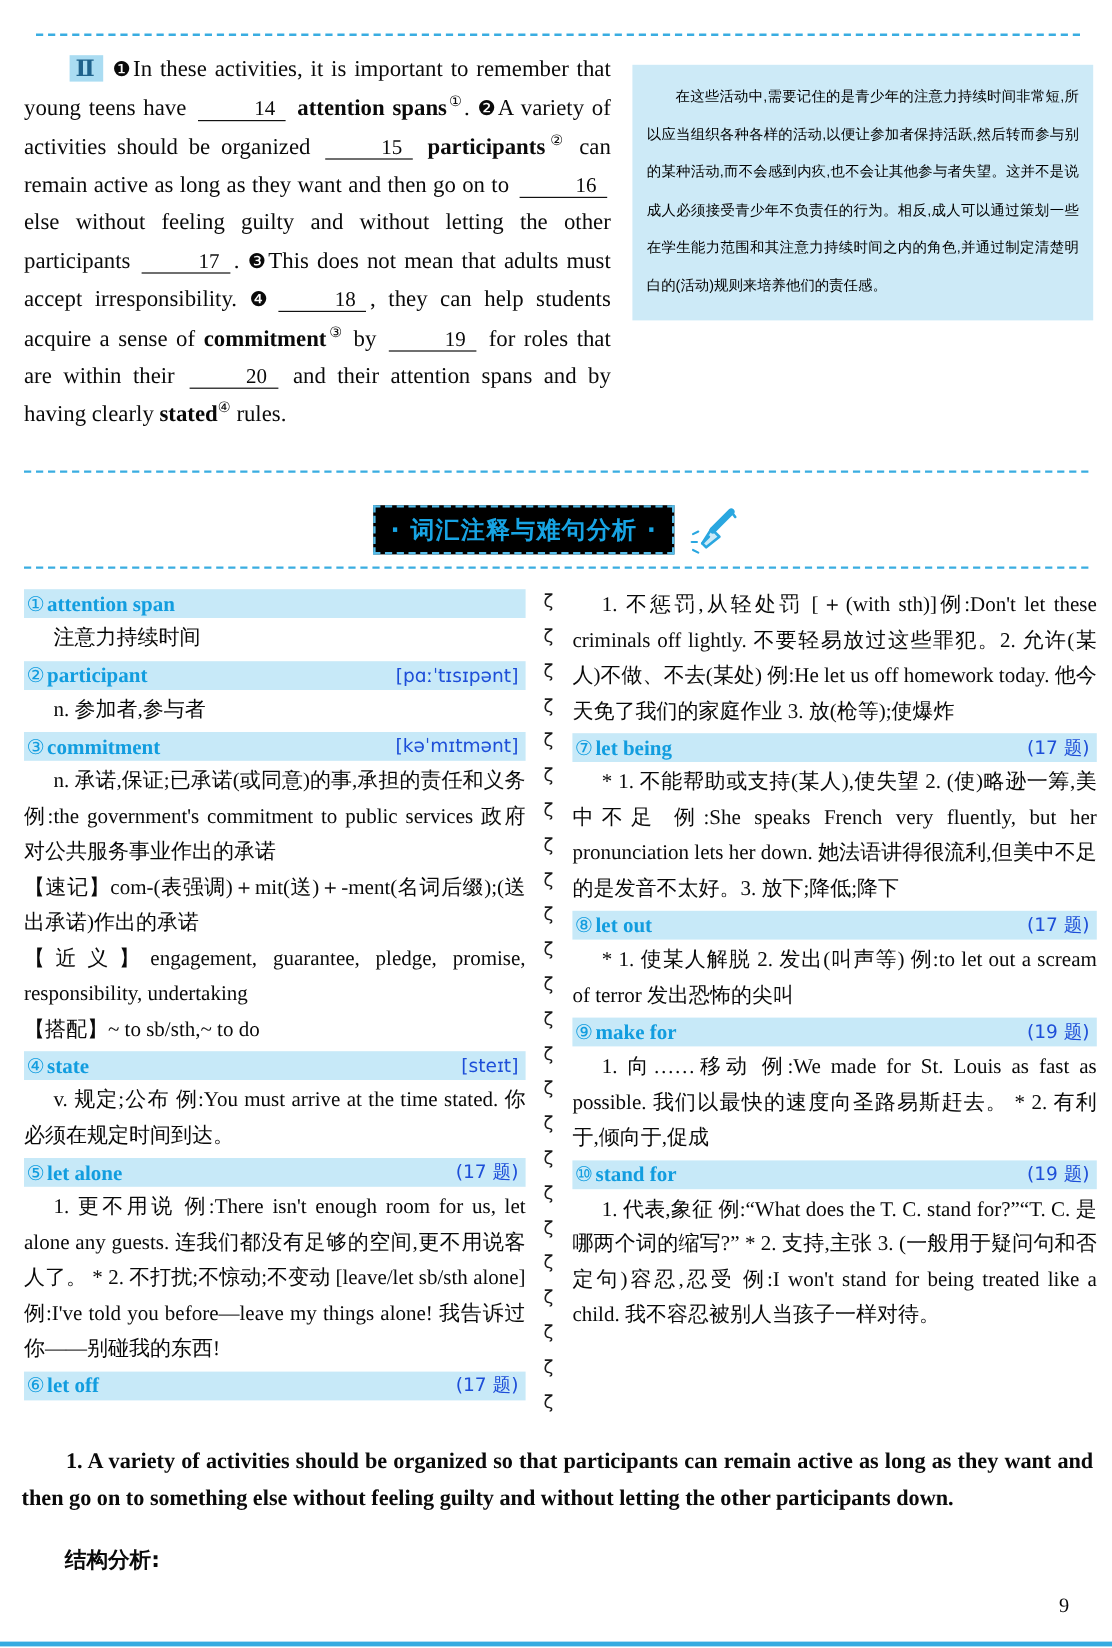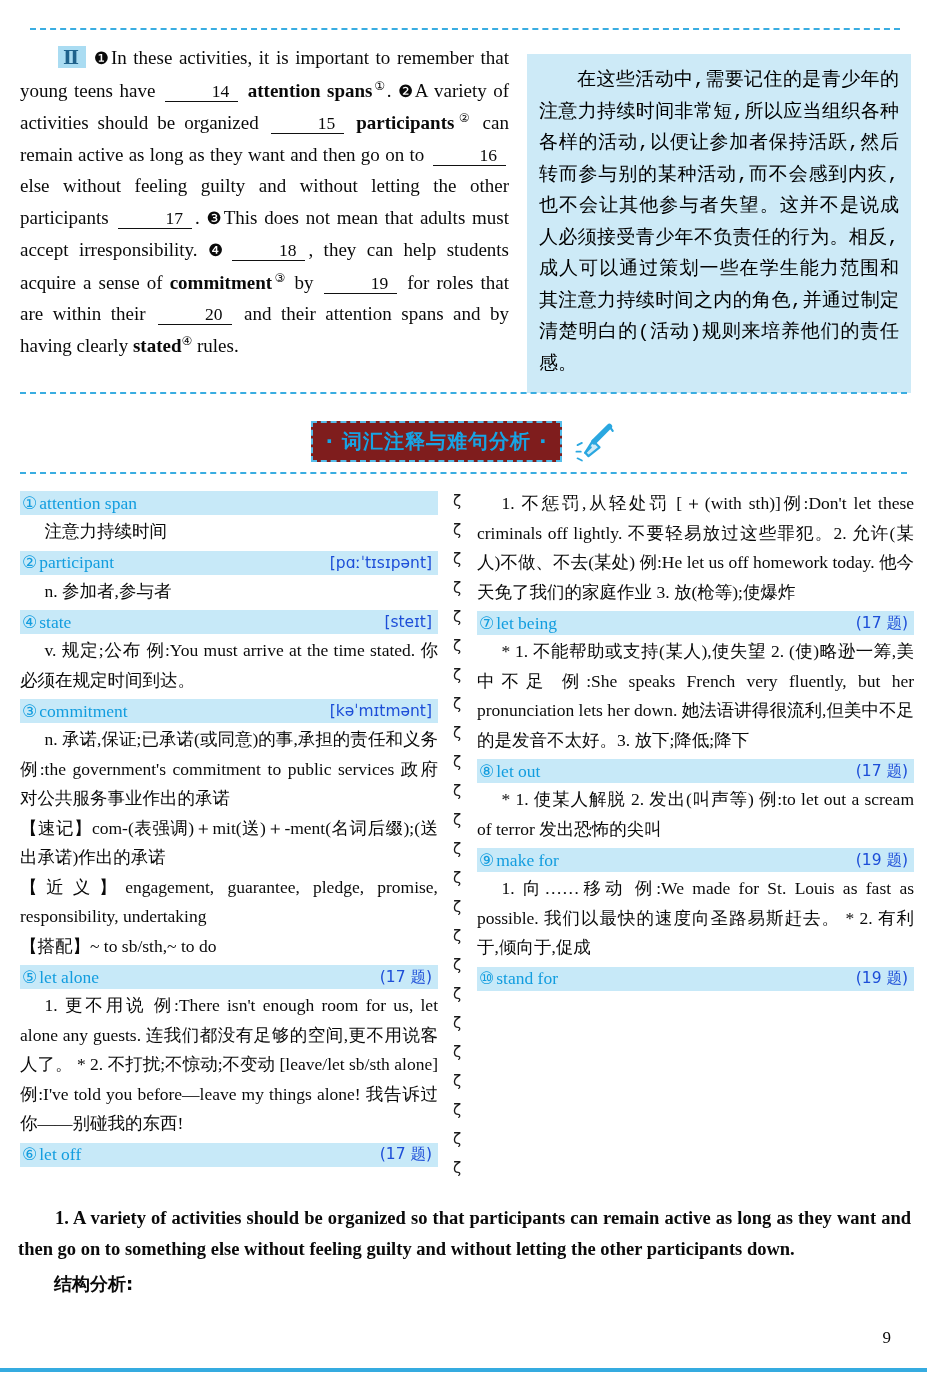--- a/index.html
+++ b/index.html
@@ -17,52 +17,52 @@
               font-weight:bold;font-family:"DejaVu Serif",serif;}
   .tok-circ{font-family:"DejaVu Sans",sans-serif;font-size:17px;}
   .tok-bold{font-weight:bold;}
   .tok-sup{vertical-align:super;font-size:12px;line-height:0;font-family:"DejaVu Sans",sans-serif;}
   .tok-blank{display:inline-block;min-width:38px;text-align:right;border-bottom:1.8px solid #111;
              line-height:20px;padding:0 9px;margin:0 3px;font-size:17.5px;}
 
   
   #translation{position:absolute;left:527px;top:54px;width:384px;box-sizing:border-box;
                background:#cdeaf7;padding:11px 12px 13px;
-               font-family:Liberation Mono, monospace;
-               font-size:19px;line-height:31.5px;text-align:justify;text-indent:2em;color:#000;}
+               font-family:Liberation Sans, sans-serif;
+               font-size:12px;line-height:31.5px;text-align:justify;text-indent:2em;color:#000;}
 
   
   #header-row{position:absolute;left:0;top:416px;width:100%;display:flex;
               justify-content:center;align-items:center;gap:10px;}
-  .header-box{border:2px dashed #55bce9;background:#7f1d1d;color:#17a4e4;
+  .header-box{border:2px dashed #55bce9;background:#000000;color:#17a4e4;
               font-family:"DejaVu Sans","Liberation Sans",sans-serif;
               font-weight:bold;font-size:20px;letter-spacing:1px;padding:5px 12px;}
   #pen{margin-top:6px;}
 
   
   #col-left{position:absolute;left:20px;top:487px;width:418px;}
   #col-right{position:absolute;left:477px;top:487px;width:437px;}
   #divider{position:absolute;left:448px;top:487px;width:18px;height:700px;
            font-family:"DejaVu Sans",sans-serif;font-size:15px;line-height:29px;
            white-space:pre;text-align:center;color:#1a1a1a;}
   .entry-header{display:flex;justify-content:space-between;align-items:center;
                 background:#c7e9f8;padding:1px 6px 1px 2px;margin-top:4px;min-height:22px;}
   .entry-num{color:#129ddf;font-family:"DejaVu Sans",sans-serif;font-size:17px;margin-right:2px;}
-  .entry-term{color:#129ddf;font-weight:normal;font-size:17.5px;
+  .entry-term{color:#129ddf;font-weight:bold;font-size:17.5px;
               font-family:"Liberation Serif","DejaVu Serif",serif;}
   .entry-tag{color:#1d4ed8;font-size:15.5px;font-family:"DejaVu Sans",sans-serif;}
   .entry-body{font-size:17.5px;line-height:29.5px;text-align:justify;text-indent:1.4em;
               white-space:pre-line;margin:2px 0 2px;}
 
   
   #analysis{position:absolute;left:18px;top:1203px;width:893px;}
   .analysis-sentence{font-weight:bold;font-size:18.5px;line-height:30.5px;
                      text-align:justify;text-indent:2em;}
   .analysis-label{font-family:"DejaVu Sans","Liberation Sans",sans-serif;
-                  font-weight:bold;font-size:18px;line-height:30px;text-indent:2em;margin-top:5px;}
+                  font-weight:bold;font-size:18px;line-height:30px;text-indent:2em;margin-top:22px;}
 
   #page-number{position:absolute;right:36px;top:1328px;font-size:17px;}
   #bottom-rule{position:absolute;left:0;right:0;bottom:1px;height:4px;background:#35abe0;}
 </style>
 </head>
 <body>
 
 <div id="page">
   <div class="dashed" id="sep1"></div>
 
@@ -98,37 +98,37 @@
       </div>
       <div class="entry">
         <div class="entry-header">
           <span><span class="entry-num">②</span><span class="entry-term">participant</span></span>
           <span class="entry-tag">[pɑːˈtɪsɪpənt]</span>
         </div>
         <div class="entry-body">n. 参加者,参与者</div>
       </div>
       <div class="entry">
         <div class="entry-header">
-          <span><span class="entry-num">④</span><span class="entry-term">state</span></span>
-          <span class="entry-tag">[steɪt]</span>
-        </div>
-        <div class="entry-body">v. 规定;公布 例:You must arrive at the time stated. 你必须在规定时间到达。</div>
-      </div>
-      <div class="entry">
-        <div class="entry-header">
           <span><span class="entry-num">③</span><span class="entry-term">commitment</span></span>
           <span class="entry-tag">[kəˈmɪtmənt]</span>
         </div>
         <div class="entry-body">n. 承诺,保证;已承诺(或同意)的事,承担的责任和义务 例:the government's commitment to public services 政府对公共服务事业作出的承诺
 【速记】com-(表强调)＋mit(送)＋-ment(名词后缀);(送出承诺)作出的承诺
 【近义】engagement, guarantee, pledge, promise, responsibility, undertaking
 【搭配】~ to sb/sth,~ to do</div>
       </div>
       <div class="entry">
         <div class="entry-header">
+          <span><span class="entry-num">④</span><span class="entry-term">state</span></span>
+          <span class="entry-tag">[steɪt]</span>
+        </div>
+        <div class="entry-body">v. 规定;公布 例:You must arrive at the time stated. 你必须在规定时间到达。</div>
+      </div>
+      <div class="entry">
+        <div class="entry-header">
           <span><span class="entry-num">⑤</span><span class="entry-term">let alone</span></span>
           <span class="entry-tag">(17 题)</span>
         </div>
         <div class="entry-body">1. 更不用说 例:There isn't enough room for us, let alone any guests. 连我们都没有足够的空间,更不用说客人了。 * 2. 不打扰;不惊动;不变动 [leave/let sb/sth alone] 例:I've told you before—leave my things alone! 我告诉过你——别碰我的东西!</div>
       </div>
       <div class="entry">
         <div class="entry-header">
           <span><span class="entry-num">⑥</span><span class="entry-term">let off</span></span>
           <span class="entry-tag">(17 题)</span>
         </div>
@@ -181,20 +181,21 @@
           <span><span class="entry-num">⑨</span><span class="entry-term">make for</span></span>
           <span class="entry-tag">(19 题)</span>
         </div>
         <div class="entry-body">1. 向……移动 例:We made for St. Louis as fast as possible. 我们以最快的速度向圣路易斯赶去。 * 2. 有利于,倾向于,促成</div>
       </div>
       <div class="entry">
         <div class="entry-header">
           <span><span class="entry-num">⑩</span><span class="entry-term">stand for</span></span>
           <span class="entry-tag">(19 题)</span>
         </div>
+        <div class="entry-body">1. 代表,象征 例:“What does the T. C. stand for?”“T. C. 是哪两个词的缩写?” * 2. 支持,主张 3. (一般用于疑问句和否定句)容忍,忍受 例:I won't stand for being treated like a child. 我不容忍被别人当孩子一样对待。</div>
       </div>
     </div>
 
   <div id="analysis">
     <div class="analysis-sentence">1. A variety of activities should be organized so that participants can remain active as long as they want and then go on to something else without feeling guilty and without letting the other participants down.</div>
     <div class="analysis-label">结构分析:</div>
   </div>
 
   <div id="page-number">9</div>
   <div id="bottom-rule"></div>

